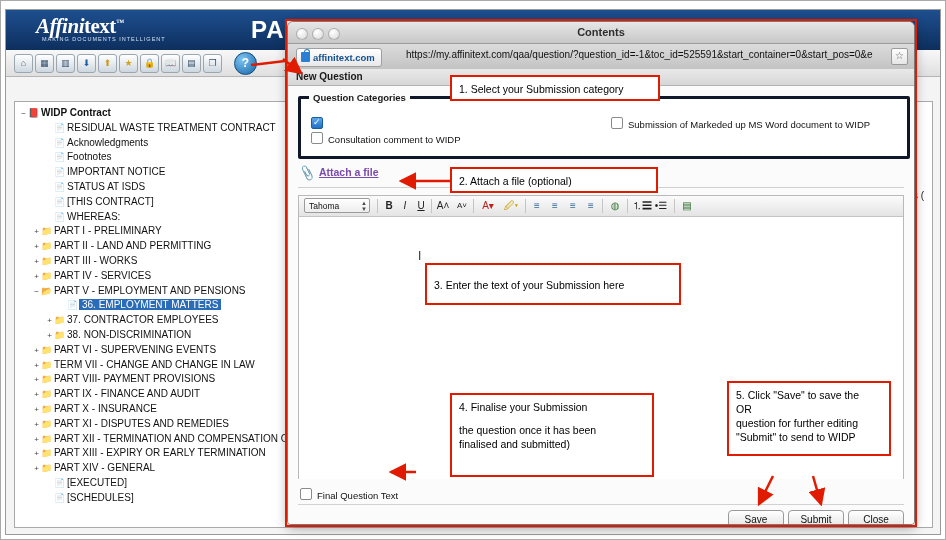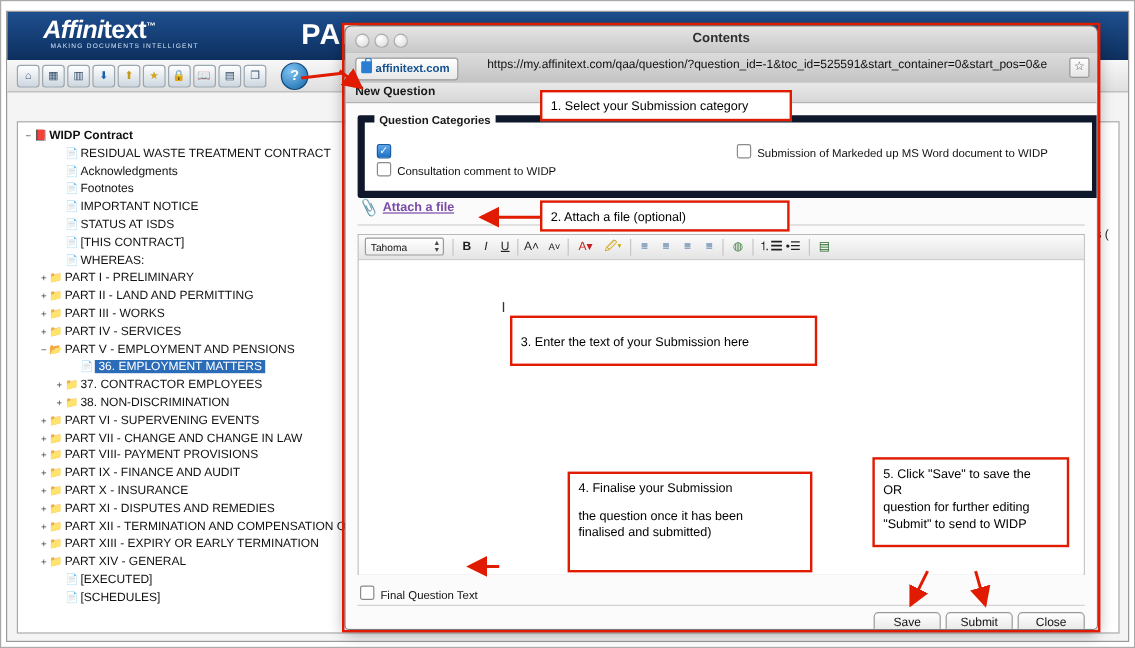--- a/index.html
+++ b/index.html
@@ -38,21 +38,21 @@
     background: linear-gradient(#1e4f8f, #0d2f5e);
   }
   .app-logo {
     position: absolute;
     left: 30px; top: 4px;
     color: #ffffff;
     font-size: 21px;
     font-weight: bold;
     font-style: italic;
     letter-spacing: -0.5px;
-    font-family: Liberation Sans, sans-serif;
+    font-family: Liberation Serif, serif;
   }
   .app-logo .boldpart { font-style: normal; }
   .app-tagline {
     position: absolute;
     left: 36px; top: 26px;
     color: #cfe0f3;
     font-size: 5.5px;
     letter-spacing: 1px;
   }
   .app-partial-title {
@@ -276,21 +276,21 @@
     color: #1a1a1a;
     padding: 2px 0 0 8px;
     box-sizing: border-box;
   }
 
   .fieldset {
     position: absolute;
     left: 10px; top: 27px;
     width: 606px;
     height: 57px;
-    border: 6px solid #0f172a;
+    border: 3px solid #0f172a;
     background: #ffffff;
     border-radius: 2px;
   }
   .fieldset-legend {
     position: absolute;
     left: 8px; top: -7px;
     background: #fbfbfb;
     padding: 0 4px;
     font-size: 9.5px;
     font-weight: bold;
@@ -532,21 +532,21 @@
           <div class="tree-item" style="padding-left: 26px;"><span class="twisty"></span><span class="nodeicon doc-ic">📄</span><span class="lbl">WHEREAS:</span></div>
           <div class="tree-item" style="padding-left: 13px;"><span class="twisty">+</span><span class="nodeicon">📁</span><span class="lbl">PART I - PRELIMINARY</span></div>
           <div class="tree-item" style="padding-left: 13px;"><span class="twisty">+</span><span class="nodeicon">📁</span><span class="lbl">PART II - LAND AND PERMITTING</span></div>
           <div class="tree-item" style="padding-left: 13px;"><span class="twisty">+</span><span class="nodeicon">📁</span><span class="lbl">PART III - WORKS</span></div>
           <div class="tree-item" style="padding-left: 13px;"><span class="twisty">+</span><span class="nodeicon">📁</span><span class="lbl">PART IV - SERVICES</span></div>
           <div class="tree-item" style="padding-left: 13px;"><span class="twisty">−</span><span class="nodeicon">📂</span><span class="lbl">PART V - EMPLOYMENT AND PENSIONS</span></div>
           <div class="tree-item selected" style="padding-left: 39px;"><span class="twisty"></span><span class="nodeicon doc-ic">📄</span><span class="lbl">36. EMPLOYMENT MATTERS</span></div>
           <div class="tree-item" style="padding-left: 26px;"><span class="twisty">+</span><span class="nodeicon">📁</span><span class="lbl">37. CONTRACTOR EMPLOYEES</span></div>
           <div class="tree-item" style="padding-left: 26px;"><span class="twisty">+</span><span class="nodeicon">📁</span><span class="lbl">38. NON-DISCRIMINATION</span></div>
           <div class="tree-item" style="padding-left: 13px;"><span class="twisty">+</span><span class="nodeicon">📁</span><span class="lbl">PART VI - SUPERVENING EVENTS</span></div>
-          <div class="tree-item" style="padding-left: 13px;"><span class="twisty">+</span><span class="nodeicon">📁</span><span class="lbl">PART VII - CHANGE AND CHANGE IN LAW</span></div>
+          <div class="tree-item" style="padding-left: 13px;"><span class="twisty">+</span><span class="nodeicon">📁</span><span class="lbl">TERM VII - CHANGE AND CHANGE IN LAW</span></div>
           <div class="tree-item" style="padding-left: 13px;"><span class="twisty">+</span><span class="nodeicon">📁</span><span class="lbl">PART VIII- PAYMENT PROVISIONS</span></div>
           <div class="tree-item" style="padding-left: 13px;"><span class="twisty">+</span><span class="nodeicon">📁</span><span class="lbl">PART IX - FINANCE AND AUDIT</span></div>
           <div class="tree-item" style="padding-left: 13px;"><span class="twisty">+</span><span class="nodeicon">📁</span><span class="lbl">PART X - INSURANCE</span></div>
           <div class="tree-item" style="padding-left: 13px;"><span class="twisty">+</span><span class="nodeicon">📁</span><span class="lbl">PART XI - DISPUTES AND REMEDIES</span></div>
           <div class="tree-item" style="padding-left: 13px;"><span class="twisty">+</span><span class="nodeicon">📁</span><span class="lbl">PART XII - TERMINATION AND COMPENSATION ON TERM</span></div>
           <div class="tree-item" style="padding-left: 13px;"><span class="twisty">+</span><span class="nodeicon">📁</span><span class="lbl">PART XIII - EXPIRY OR EARLY TERMINATION</span></div>
           <div class="tree-item" style="padding-left: 13px;"><span class="twisty">+</span><span class="nodeicon">📁</span><span class="lbl">PART XIV - GENERAL</span></div>
           <div class="tree-item" style="padding-left: 26px;"><span class="twisty"></span><span class="nodeicon doc-ic">📄</span><span class="lbl">[EXECUTED]</span></div>
           <div class="tree-item" style="padding-left: 26px;"><span class="twisty"></span><span class="nodeicon doc-ic">📄</span><span class="lbl">[SCHEDULES]</span></div>
         </div>
@@ -651,21 +651,21 @@
     <line x1="450" y1="180" x2="400" y2="180" stroke="#e01b00" stroke-width="2.5" marker-end="url(#ah)"></line>
     <line x1="415" y1="471" x2="390" y2="471" stroke="#e01b00" stroke-width="2.5" marker-end="url(#ah)"></line>
     <line x1="772" y1="475" x2="758" y2="503" stroke="#e01b00" stroke-width="2.5" marker-end="url(#ah)"></line>
     <line x1="812" y1="475" x2="820" y2="503" stroke="#e01b00" stroke-width="2.5" marker-end="url(#ah)"></line>
   </svg>
 
   <div class="anno" style="left:449px; top:74px; width:210px; height:26px;">1. Select your Submission category</div>
   <div class="anno" style="left:449px; top:166px; width:208px; height:26px;">2. Attach a file (optional)</div>
   <div class="anno" style="left:424px; top:262px; width:256px; height:42px; padding-top:13px;">3. Enter the text of your Submission here</div>
 
-  <div class="anno" style="left:449px; top:392px; width:204px; height:84px;margin-left:23px;">
+  <div class="anno" style="left:449px; top:392px; width:204px; height:84px;">
     <div>4. Finalise your Submission</div>
     <div style="height:9px"></div>
     <div>the question once it has been</div>
     <div>finalised and submitted)</div>
   </div>
 
   <div class="anno" style="left:726px; top:380px; width:164px; height:75px;">
     <div>5. Click "Save" to save the</div>
     <div>OR</div>
     <div>question for further editing</div>

